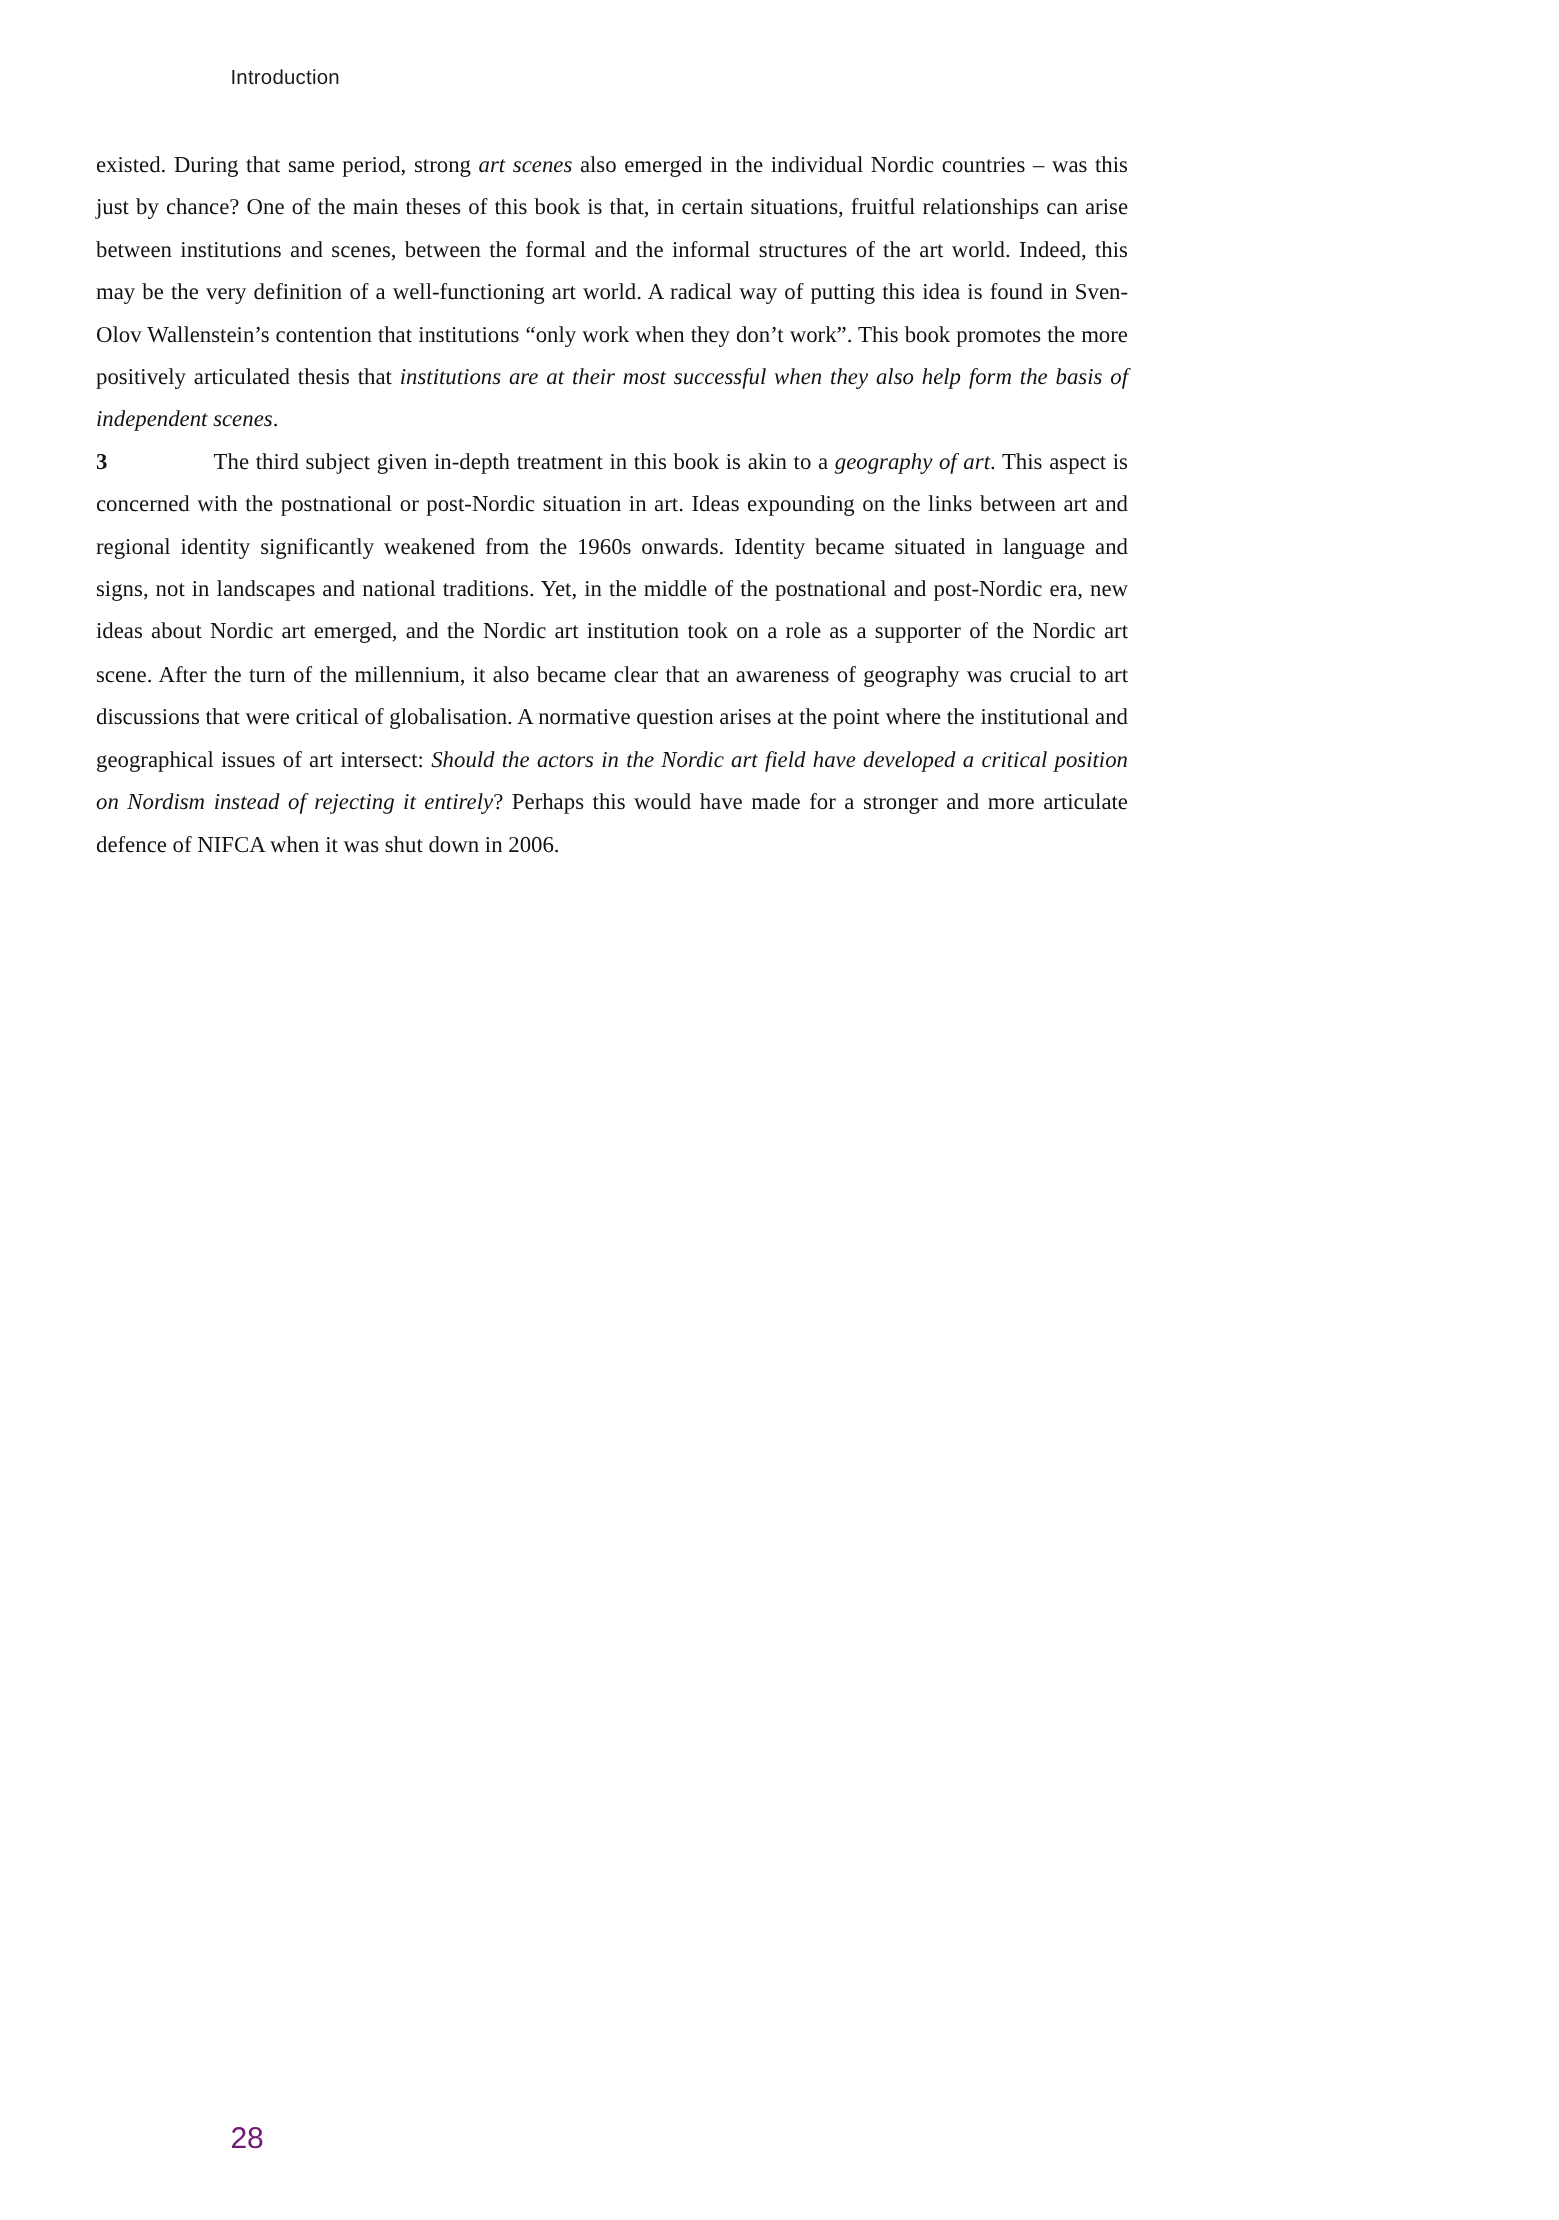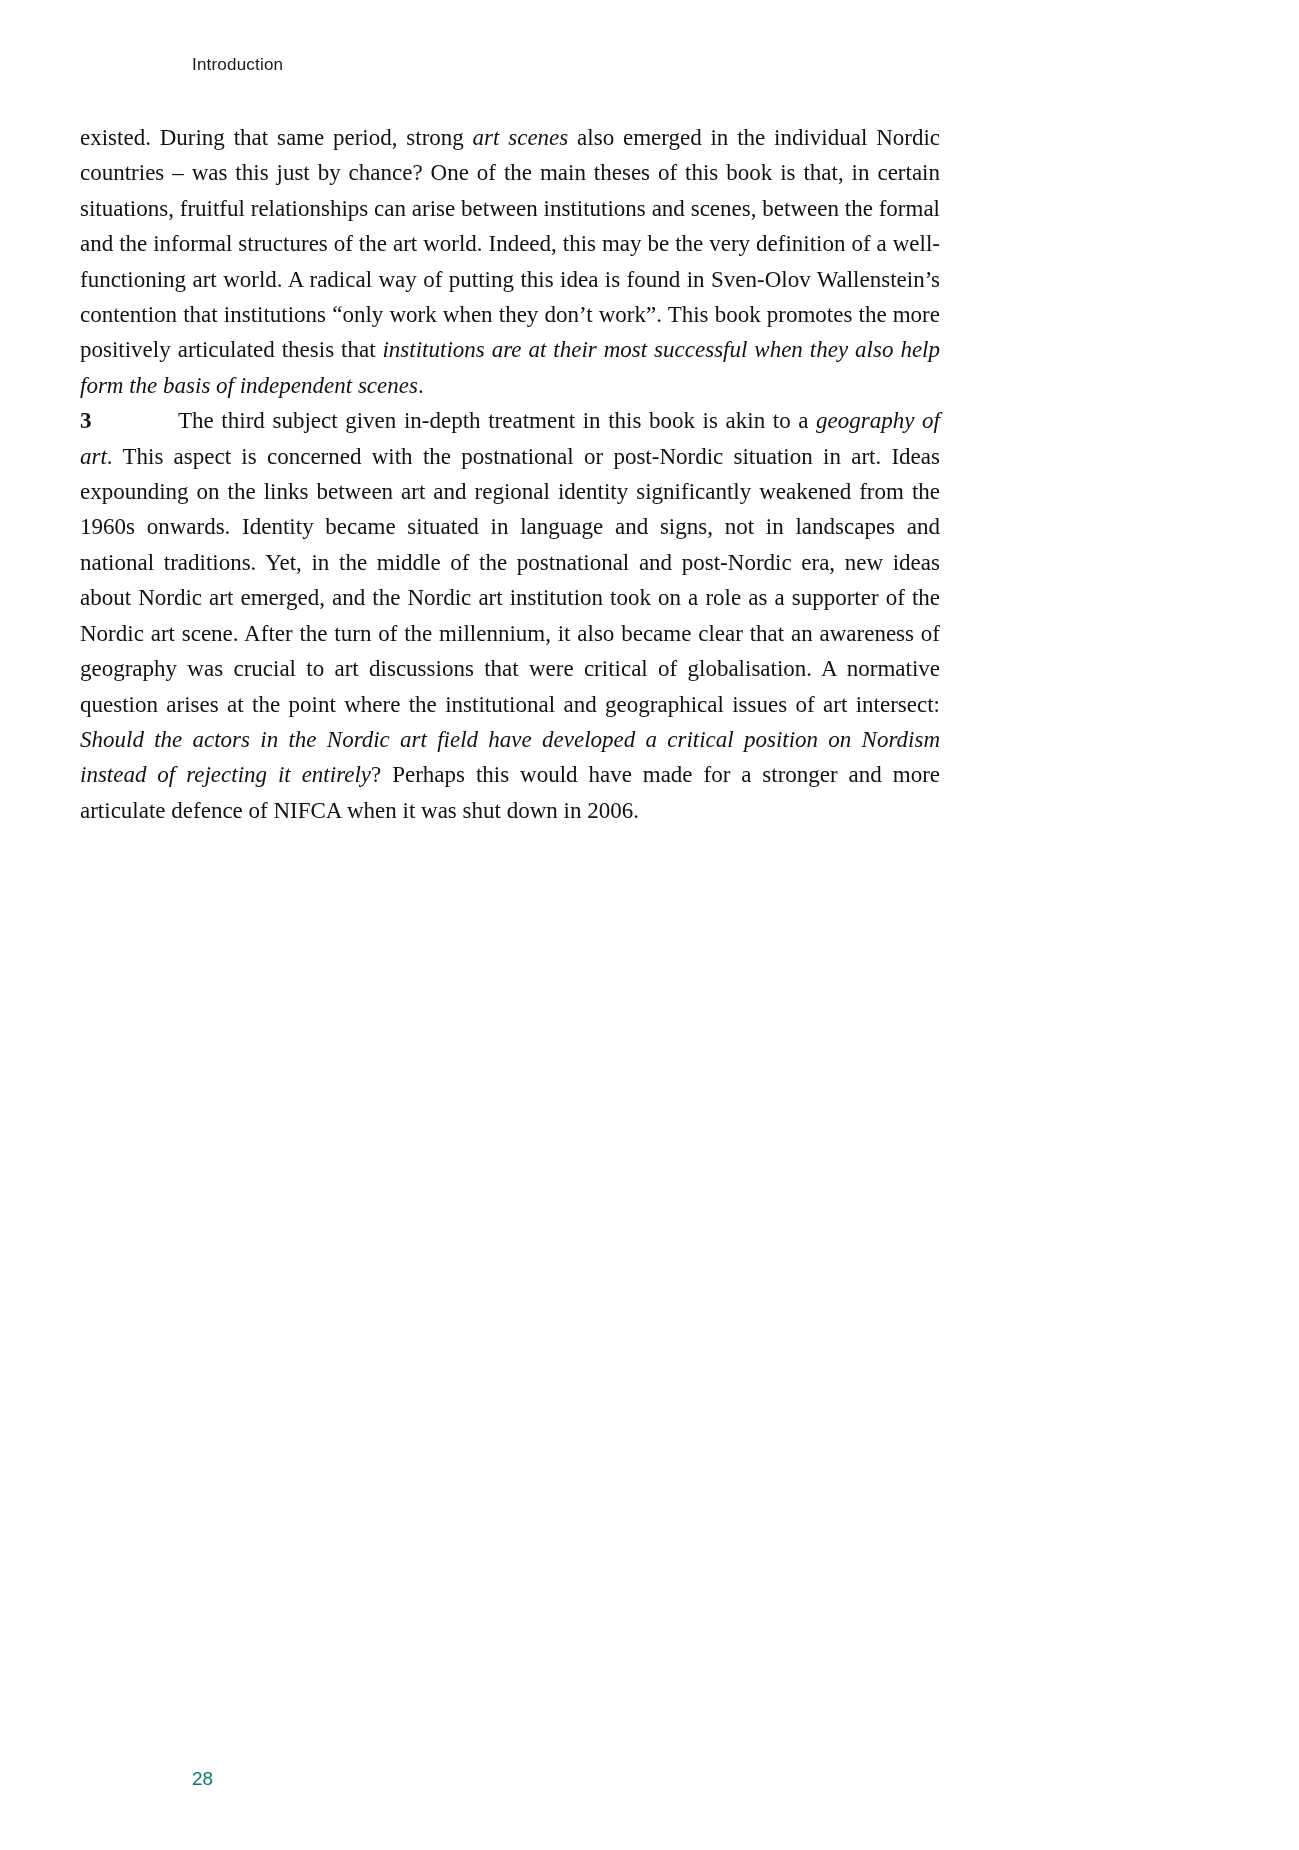--- a/index.html
+++ b/index.html
@@ -27,21 +27,21 @@
     color: #1a1a1a;
   }
   .body-col {
     position: absolute;
     left: 80px;
     top: 120px;
     width: 860px;
   }
   p {
     margin: 0;
-    font-size: 23px;
+    font-size: 19px;
     line-height: 35.4px;
     text-align: justify;
     text-justify: inter-word;
     hyphens: manual;
     color: #121212;
   }
   p + p { margin-top: 0; }
   .para-numbered {
     text-indent: 0;
   }
@@ -49,22 +49,22 @@
     font-weight: bold;
     display: inline-block;
     width: 98px;
   }
   em { font-style: italic; }
   .folio {
     position: absolute;
     left: 192px;
     top: 1768px;
     font-family: "Liberation Sans", sans-serif;
-    font-size: 19px;
-    color: #0f766e;
+    font-size: 25px;
+    color: #701a75;
   }
 </style>
 </head>
 <body>
 
 <div class="page">
 
   <div class="running-head">Introduction</div>
 
   <div class="body-col">

